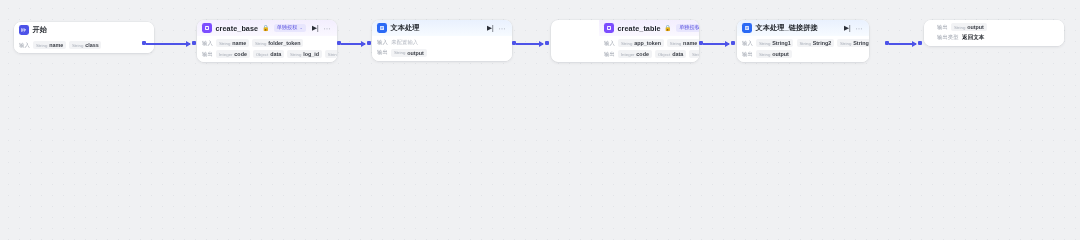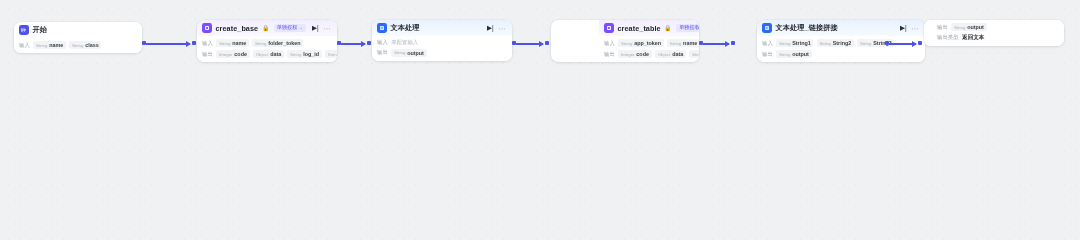--- a/index.html
+++ b/index.html
@@ -80,21 +80,21 @@
   }
   .chip .vt{font-size:4.4px;color:#a9aeb8;font-weight:400;}
   .muted{font-size:5.4px;color:#b2b7c0;}
   .kv-strong{font-size:5.6px;color:#1f2329;font-weight:700;}
 </style>
 </head>
 <body>
 
 <div id="canvas">
 
-  <div class="node" style="left:14px;top:22px;width:128px;">
+  <div class="node" style="left:14px;top:22px;width:140px;">
     <div class="node-head tint-plain">
       <span class="nicon" style="background:#4d53e8;">
         <svg width="6" height="6" viewBox="0 0 12 12">
             <path d="M2 6h6M6 3l3 3-3 3" stroke="#fff" stroke-width="1.6" fill="none" stroke-linecap="round" stroke-linejoin="round"></path>
             <rect x="1" y="2" width="1.6" height="8" rx=".6" fill="#fff"></rect>
           </svg>
       </span>
       <span class="ntitle">开始</span>
     </div>
     <div class="node-body">
@@ -261,21 +261,21 @@
           <span>msg</span>
         </span>
       </div>
     </div>
   </div>
 
   <div class="port" style="left:699px;"></div>
   <div class="edge" style="left:703px;width:26px;"></div>
   <div class="port" style="left:731px;"></div>
 
-  <div class="node" style="left:757px;top:20px;width:168px;">
+  <div class="node" style="left:737px;top:20px;width:132px;">
     <div class="node-head tint-blue">
       <span class="nicon" style="background:#2b6af5;">
         <svg width="6" height="6" viewBox="0 0 12 12">
             <rect x="2" y="2" width="8" height="8" rx="1.4" fill="#fff" opacity=".95"></rect>
             <path d="M4 4.4h4M4 6h4M4 7.6h2.6" stroke="#2b6af5" stroke-width="1" stroke-linecap="round"></path>
           </svg>
       </span>
       <span class="ntitle">文本处理_链接拼接</span>
       <span class="head-right">
         <span class="run-icon">▶|</span>

